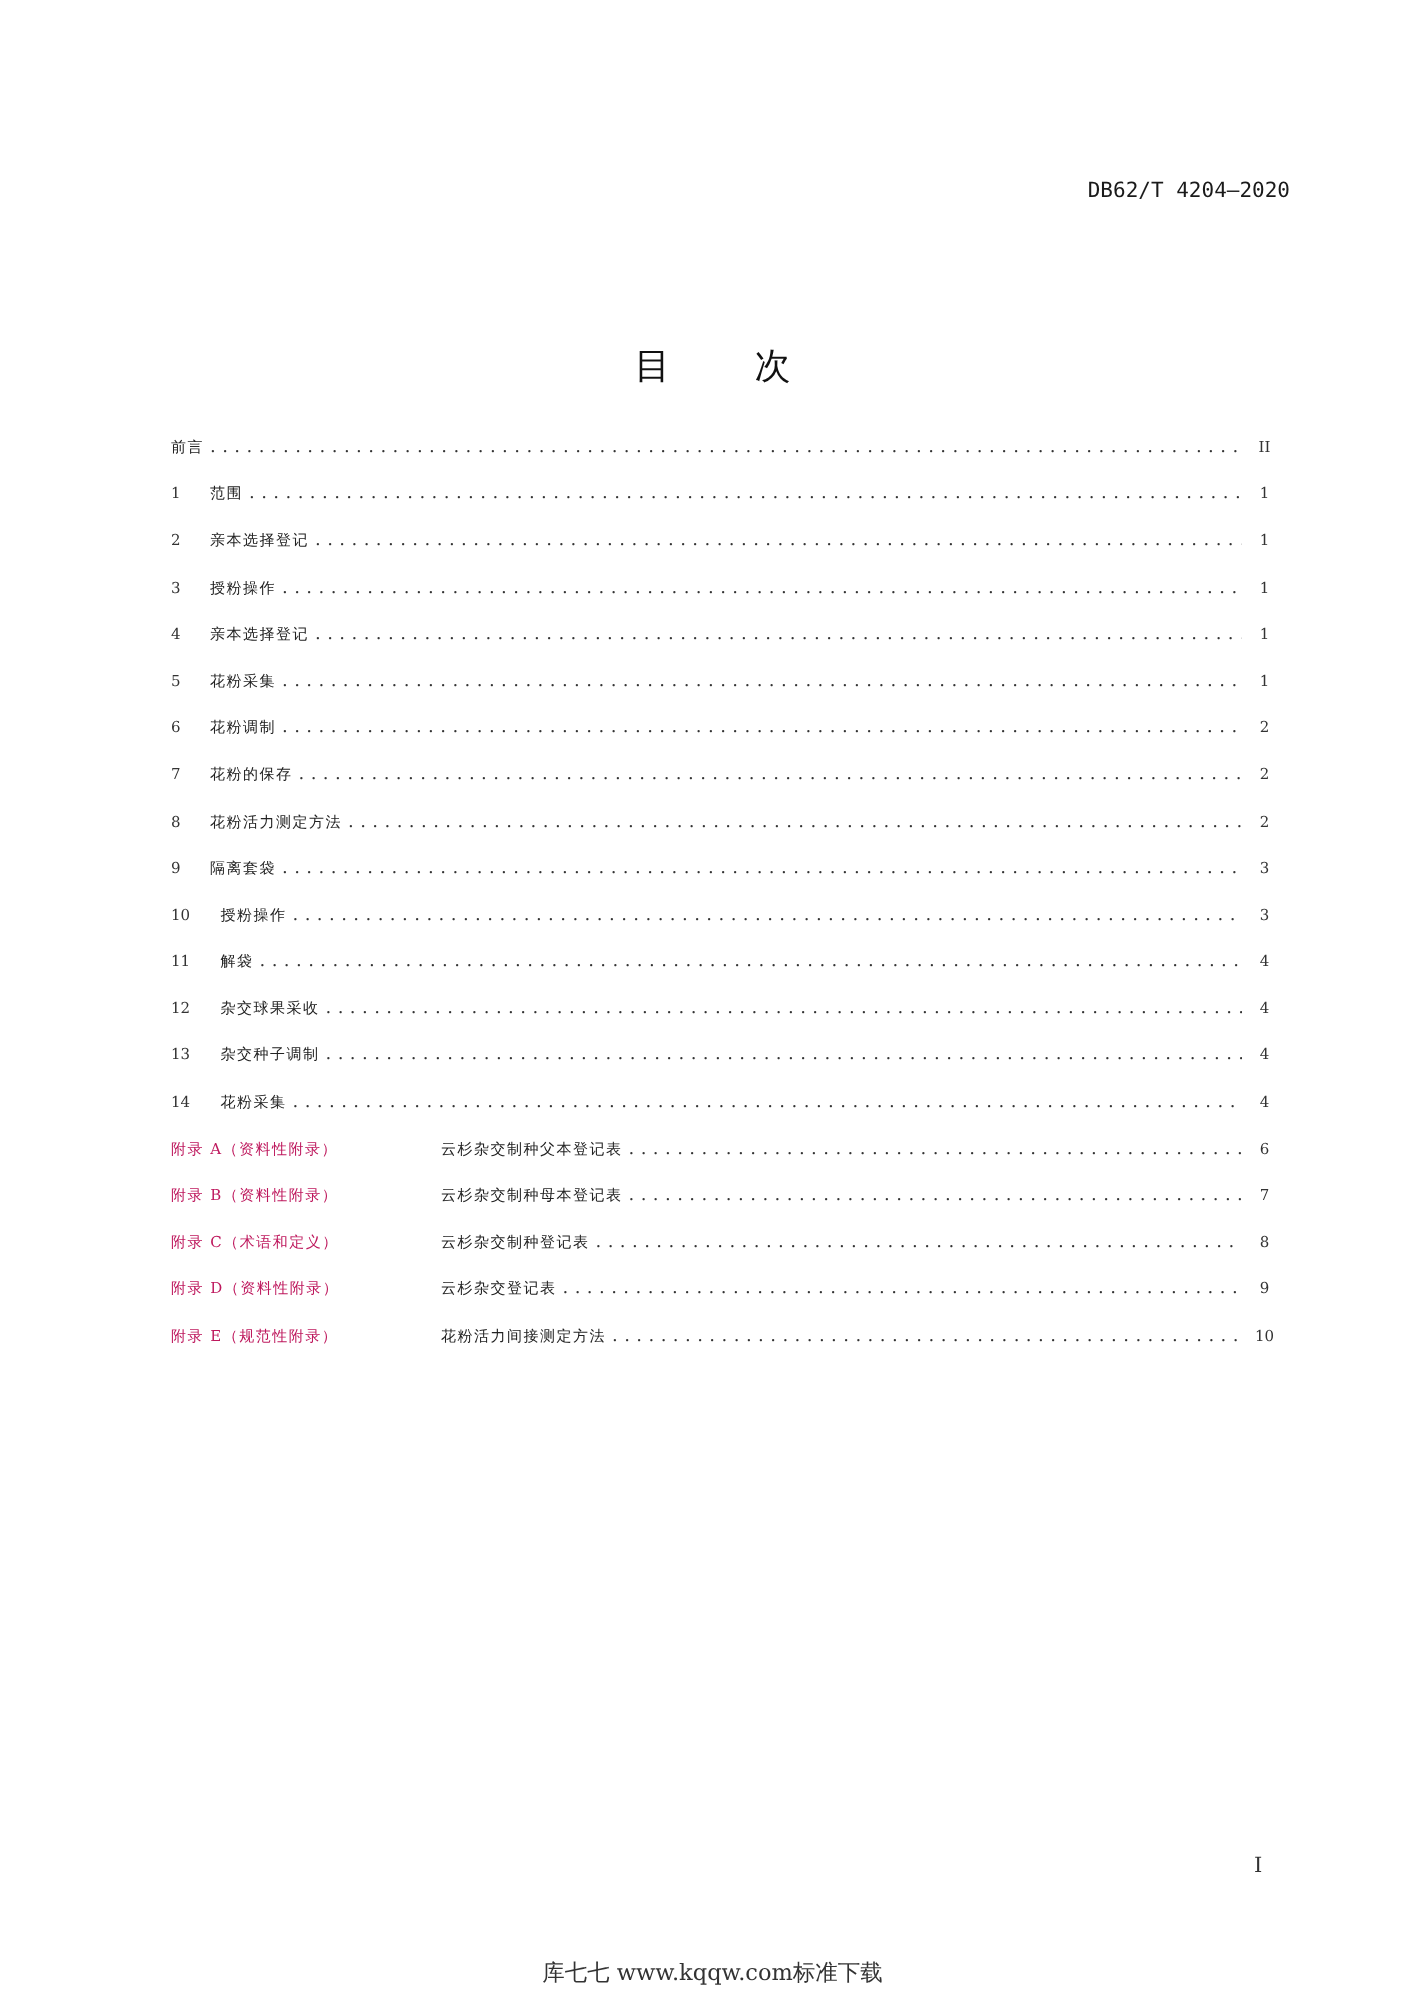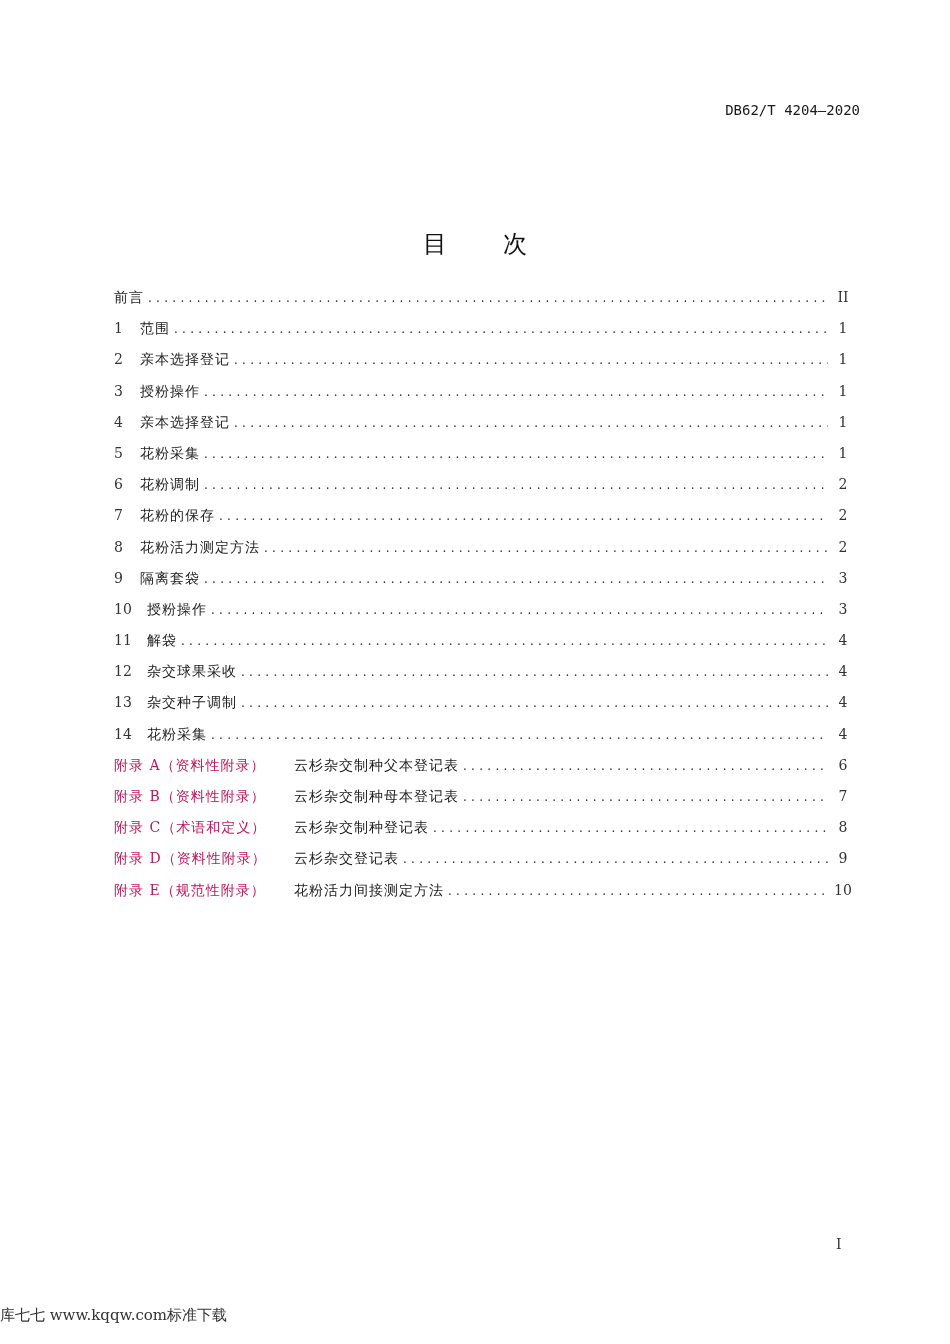--- a/index.html
+++ b/index.html
@@ -10,21 +10,21 @@
     body {
       width: 950px;
       height: 1344px;
       position: relative;
       overflow: hidden;
       font-family: "DejaVu Serif", "Liberation Serif", serif;
       color: #1a1a1a;
     }
     .doc-code {
       position: absolute;
-      top: 102px;
+      top: 119px;
       right: 90px;
       font-family: "DejaVu Sans Mono", "Liberation Mono", monospace;
       font-size: 14px;
       letter-spacing: 0px;
       color: #1a1a1a;
     }
     .page-title {
       position: absolute;
       top: 205px;
       left: 0;
@@ -41,21 +41,21 @@
     .toc {
       position: absolute;
       top: 286px;
       left: 114px;
       width: 738px;
     }
     .toc-row {
       display: flex;
       align-items: baseline;
       height: 31.2px;
-      font-size: 14px;
+      font-size: 10px;
       line-height: 22px;
       white-space: nowrap;
       cursor: pointer;
     }
     .toc-num {
       display: inline-block;
       color: #333;
     }
     .toc-num.w1 { width: 26px; }
     .toc-num.w2 { width: 33px; }
@@ -83,20 +83,21 @@
       top: 1236px;
       left: 836px;
       font-size: 14px;
       color: #333;
     }
     .footer-watermark {
       position: absolute;
       top: 1306px;
       left: 0;
       width: 950px;
+      text-align: center;
       font-size: 15px;
       color: #333;
     }
   </style>
 </head>
 <body>
 
 <div>
 
   <div class="doc-code">DB62/T 4204—2020</div>

